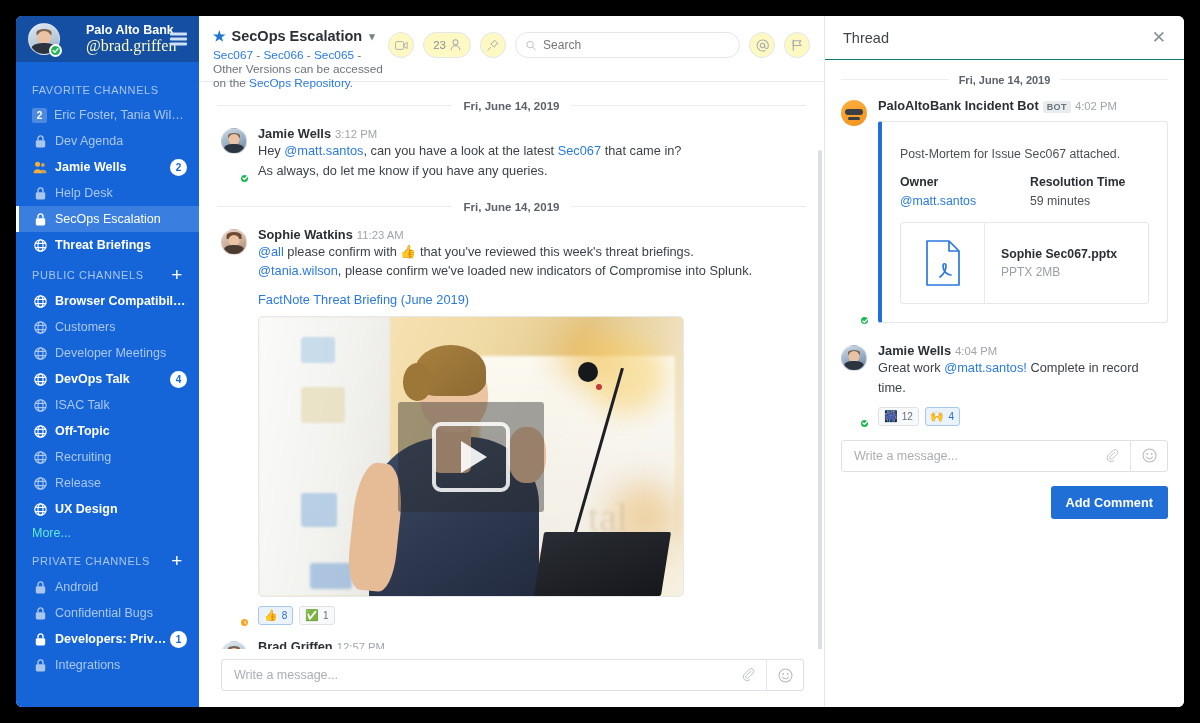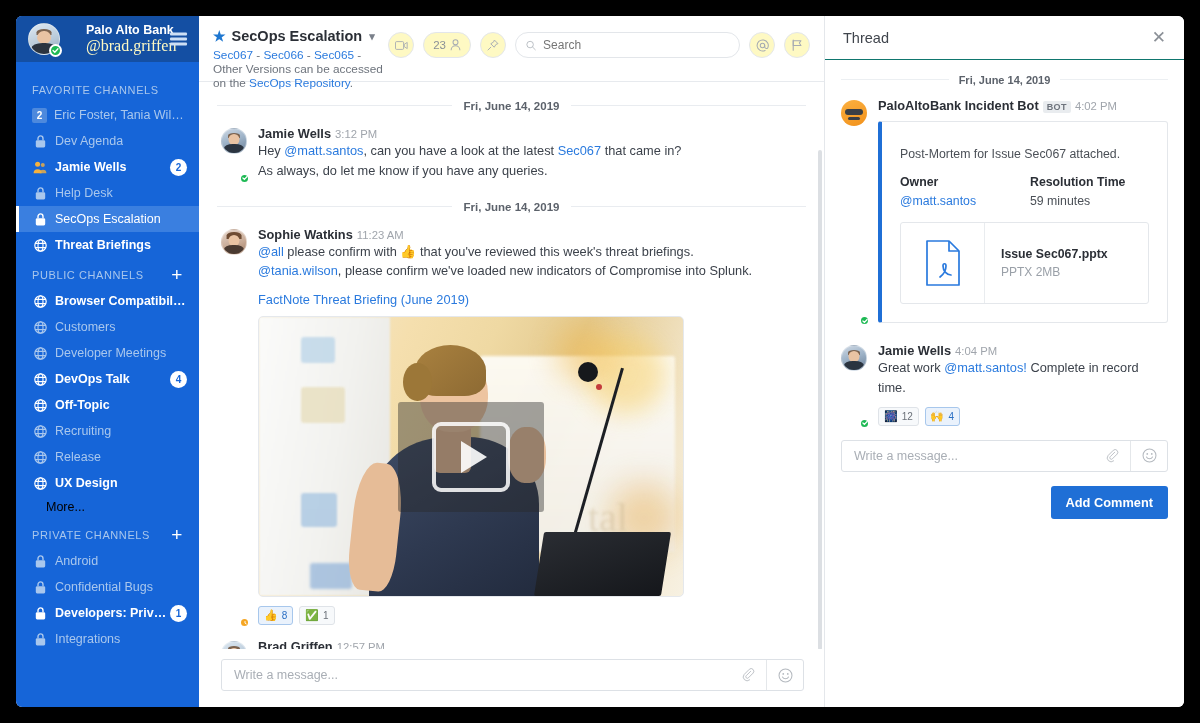--- a/index.html
+++ b/index.html
@@ -114,21 +114,21 @@
     display: flex; align-items: center; justify-content: center;
     margin-right: 7px; flex: 0 0 15px;
   }
   .badge-rd {
     margin-left: auto;
     min-width: 17px; height: 17px; border-radius: 9px;
     background: #fff; color: #1665d8; font-size: 10px; font-weight: bold;
     display: flex; align-items: center; justify-content: center;
     padding: 0 4px;
   }
-  .more-link { font-size: 12.5px; color: #000000; padding: 4px 12px 4px 16px; cursor: pointer; margin-left: 14px; }
+  .more-link { font-size: 12.5px; color: #5eead4; padding: 4px 12px 4px 16px; cursor: pointer; }
 
   
   #main { flex: 1 1 auto; display: flex; flex-direction: column; min-width: 0; position: relative; }
   .main-top {
     height: 66px; border-bottom: 1px solid #e7eaee;
     display: flex; align-items: flex-start; padding: 12px 14px 0 14px;
     background: #fff;
   }
   .mt-left { flex: 1 1 auto; min-width: 0; }
   .ch-title { display: flex; align-items: center; font-size: 14.5px; font-weight: bold; color: #2b2f36; }
@@ -463,20 +463,30 @@
         <div class="ch unread">
           <span class="ico">
             <svg width="13" height="13" viewBox="0 0 13 13">
               <circle cx="6.5" cy="6.5" r="5.7" stroke="currentColor" stroke-width="1.2" fill="none"></circle>
               <ellipse cx="6.5" cy="6.5" rx="2.5" ry="5.7" stroke="currentColor" stroke-width="1.1" fill="none"></ellipse>
               <path d="M1 4.4 h11 M1 8.6 h11" stroke="currentColor" stroke-width="1.1"></path>
             </svg>
           </span>
           <span class="lbl">DevOps Talk</span>
           <span class="badge-rd">4</span>
+        </div>
+        <div class="ch">
+          <span class="ico">
+            <svg width="13" height="13" viewBox="0 0 13 13">
+              <circle cx="6.5" cy="6.5" r="5.7" stroke="currentColor" stroke-width="1.2" fill="none"></circle>
+              <ellipse cx="6.5" cy="6.5" rx="2.5" ry="5.7" stroke="currentColor" stroke-width="1.1" fill="none"></ellipse>
+              <path d="M1 4.4 h11 M1 8.6 h11" stroke="currentColor" stroke-width="1.1"></path>
+            </svg>
+          </span>
+          <span class="lbl">ISAC Talk</span>
         </div>
         <div class="ch unread">
           <span class="ico">
             <svg width="13" height="13" viewBox="0 0 13 13">
               <circle cx="6.5" cy="6.5" r="5.7" stroke="currentColor" stroke-width="1.2" fill="none"></circle>
               <ellipse cx="6.5" cy="6.5" rx="2.5" ry="5.7" stroke="currentColor" stroke-width="1.1" fill="none"></ellipse>
               <path d="M1 4.4 h11 M1 8.6 h11" stroke="currentColor" stroke-width="1.1"></path>
             </svg>
           </span>
           <span class="lbl">Off-Topic</span>
@@ -792,21 +802,21 @@
             </div>
             <div class="file-box">
               <div class="fb-icon">
                 <svg width="40" height="48" viewBox="0 0 40 48">
                   <path d="M4 2 h22 l10 10 v34 H4 Z" fill="#fff" stroke="#2a7ade" stroke-width="1.7" stroke-linejoin="round"></path>
                   <path d="M26 2 v10 h10" fill="none" stroke="#2a7ade" stroke-width="1.7" stroke-linejoin="round"></path>
                   <path d="M17 38 c4-3 6-7 6-11 c0-3-3-3-3 0 c0 5 4 9 8 9" fill="none" stroke="#2a7ade" stroke-width="1.7" stroke-linecap="round"></path>
                 </svg>
               </div>
               <div class="fb-meta">
-                <div class="fb-name">Issue Sec067.pptx</div>
+                <div class="fb-name">Sophie Sec067.pptx</div>
                 <div class="fb-size">PPTX 2MB</div>
               </div>
             </div>
           </div>
         </div>
       </div>
 
       <div class="msg" style="padding:18px 16px 2px 16px">
         <div class="av">
           <div class="avatar">

